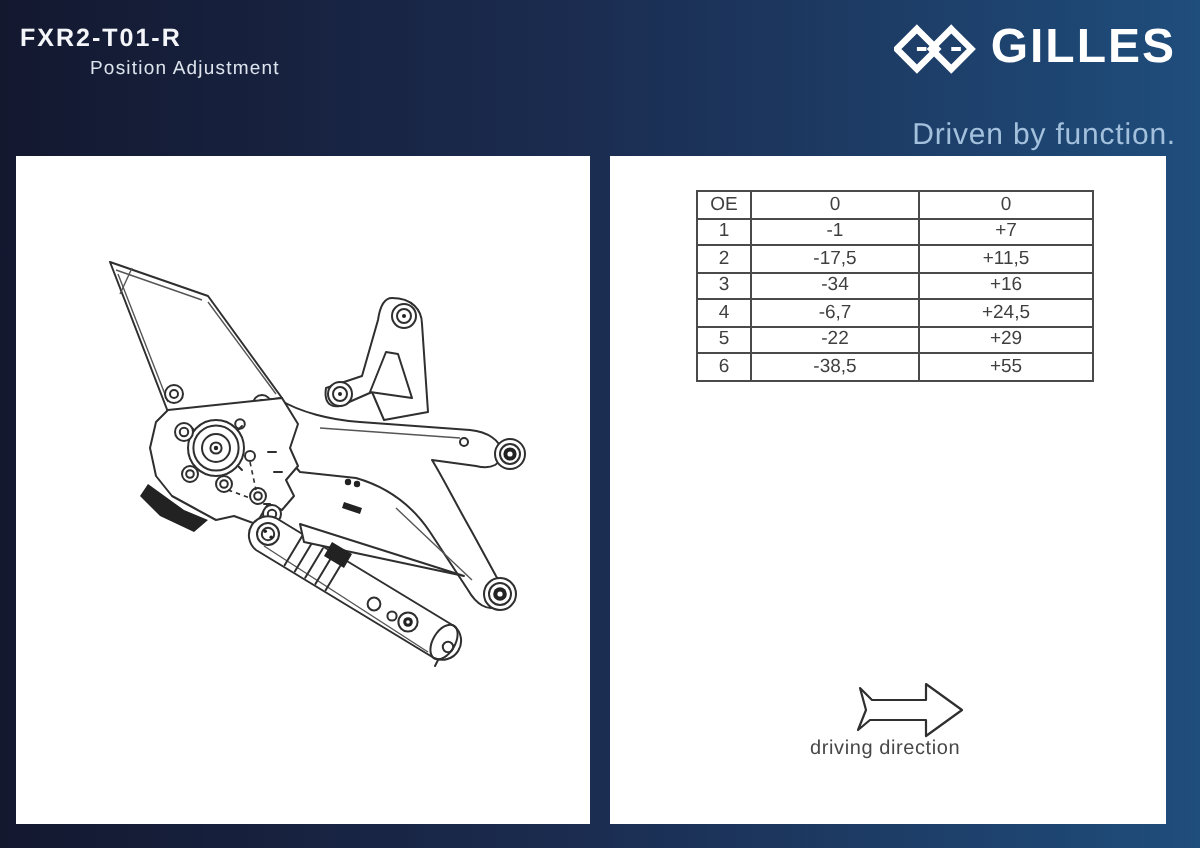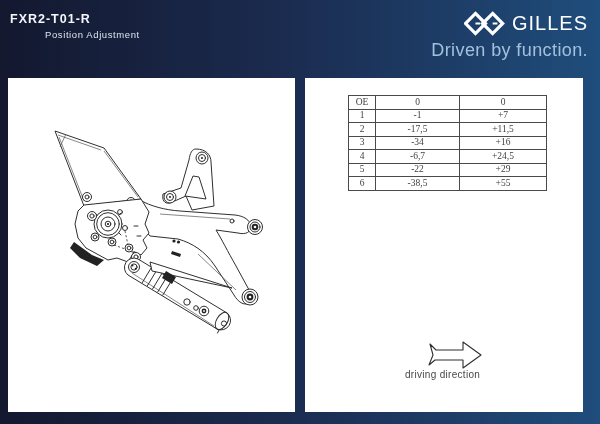--- a/index.html
+++ b/index.html
@@ -18,39 +18,39 @@
     position:absolute; left:10px; top:12px; color:#f4f6fa;
     font-size:12.5px; letter-spacing:1px; font-weight:700;
   }
   .hdr-sub {
     position:absolute; left:10px; top:29px; color:#dde4ee;
     font-size:9.5px; letter-spacing:0.6px; font-weight:400;margin-left:35px;
   }
   .brand { position:absolute; right:12px; top:10px; width:180px; text-align:right; }
   .brand-row { display:flex; align-items:center; justify-content:flex-end; gap:6px; }
   .brand-name {
-    color:#ffffff; font-size:20px; font-weight:400; letter-spacing:1px;
+    color:#ffffff; font-size:24px; font-weight:700; letter-spacing:1px;
   }
   .tagline {
-    margin-top:3px; color:#a3c0dc; font-size:18px; font-weight:400; letter-spacing:0.4px;
+    margin-top:21px; color:#a3c0dc; font-size:15px; font-weight:400; letter-spacing:0.4px;
   }
 
   
   table.adj {
     position:absolute; left:348px; top:95px;
     border-collapse:collapse; table-layout:fixed;
     color:#3f3f3f;
   }
   table.adj td {
     border:1px solid #4a4a4a; text-align:center; vertical-align:middle;
     padding:0; font-size:9.5px; line-height:1;
   }
   .col-pos { width:27px; } .col-h { width:84px; } .col-v { width:87px; }
   tr.hdr-row td { height:31px; }
-  tr.data-row td { height:12.5px;font-family:Liberation Serif, serif; }
+  tr.data-row td { height:12.5px; }
   .pos-label { font-size:11px; letter-spacing:0.5px; }
 
   
   .drive-arrow { position:absolute; left:425px; top:340px; }
   .drive-label {
     position:absolute; left:405px; top:369px; width:104px; 
     font-size:10px; color:#474747; letter-spacing:0.3px;
   }
 
   svg { display:block; }

